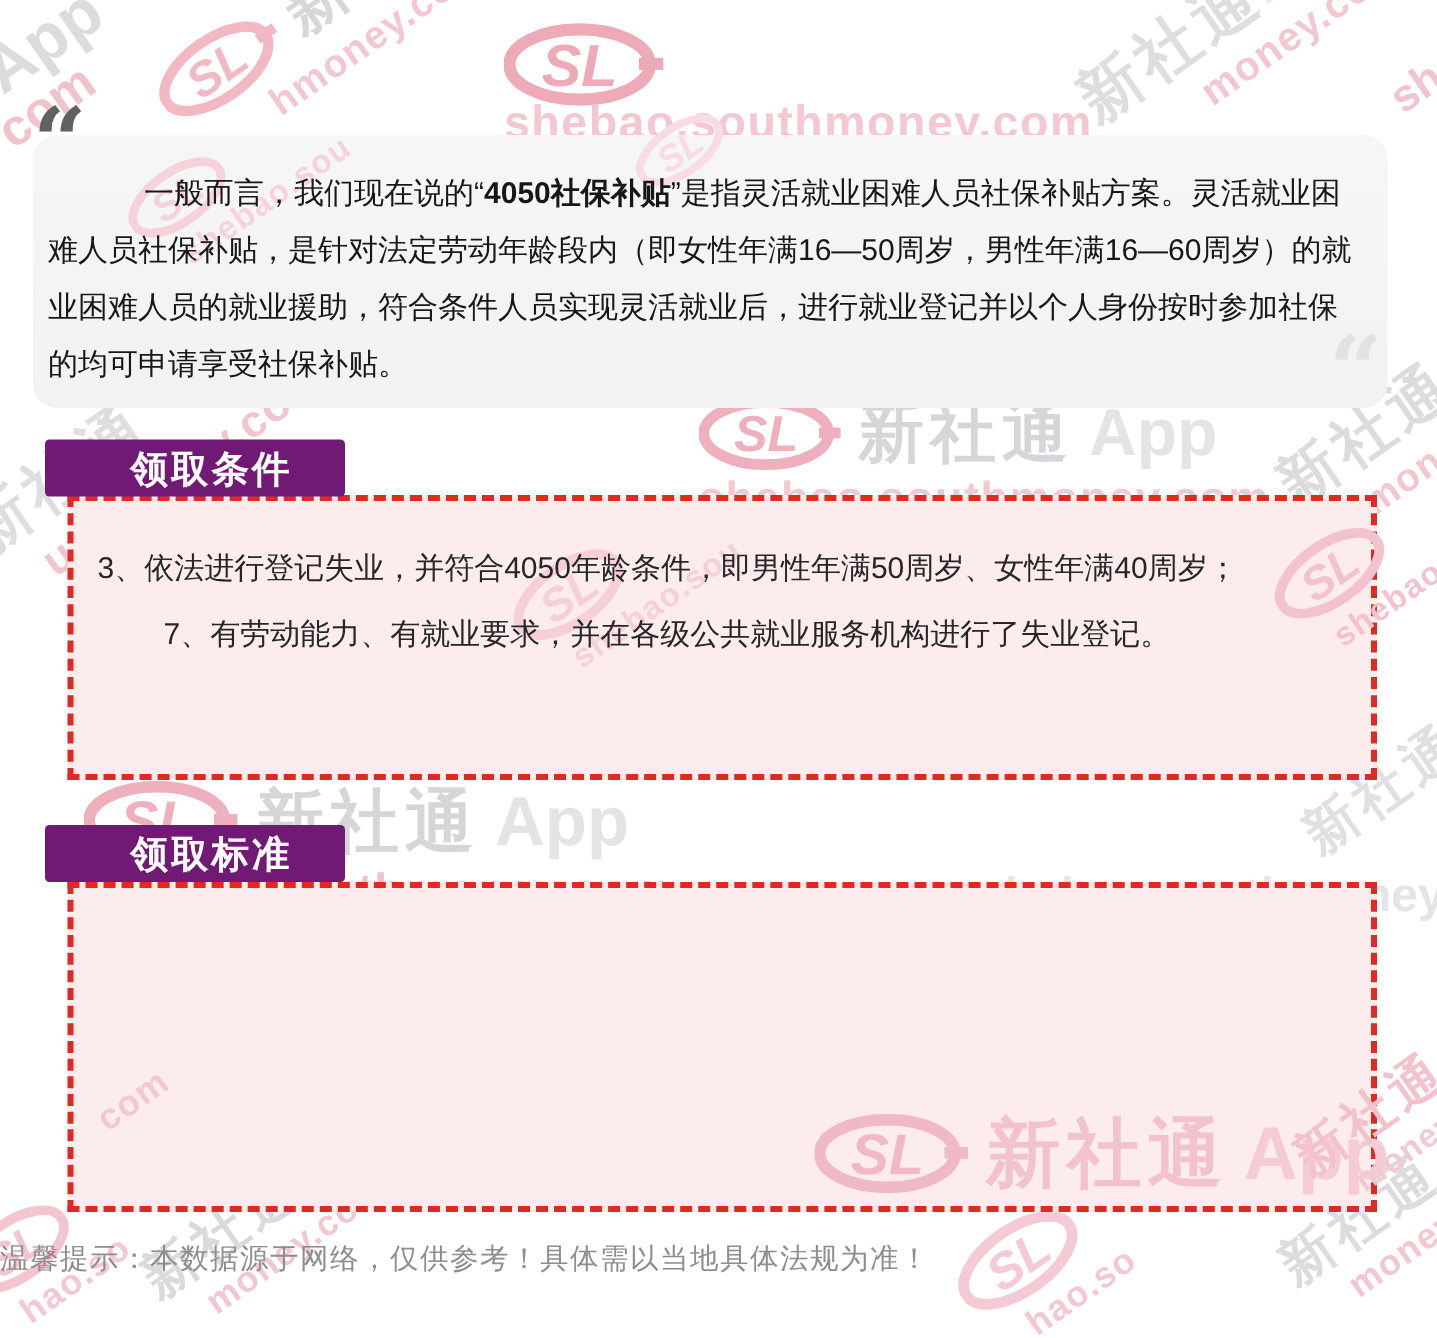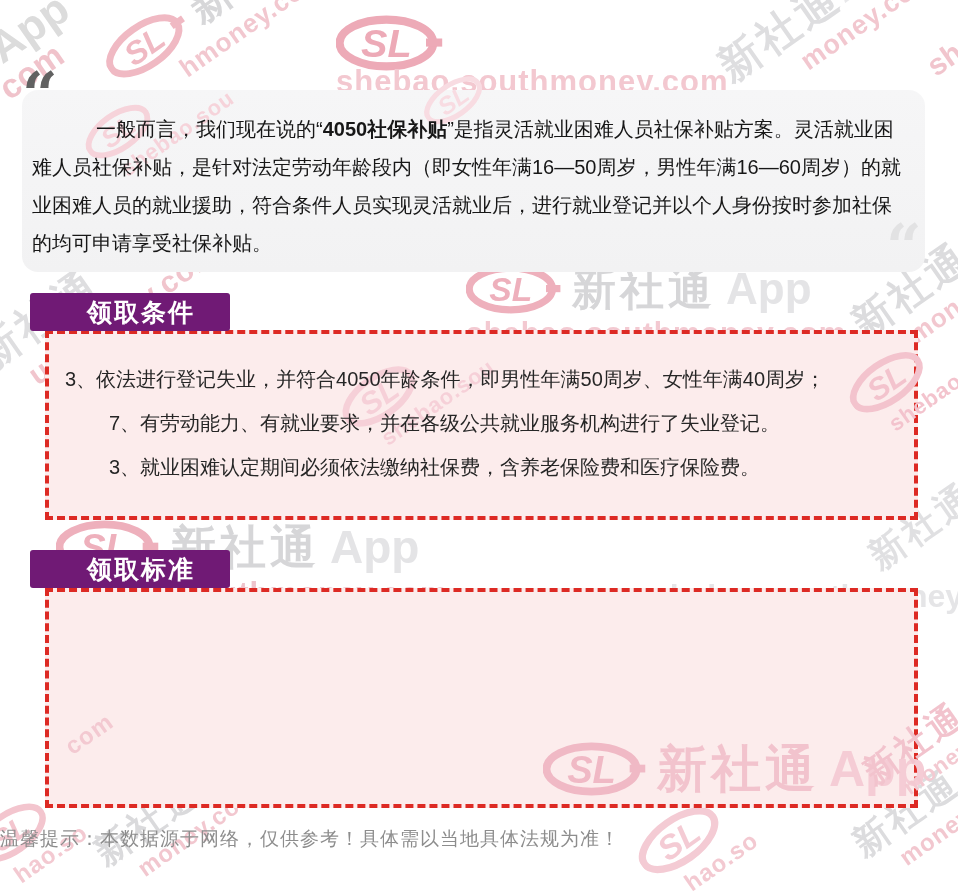--- a/index.html
+++ b/index.html
@@ -200,21 +200,20 @@
     </div>
     <div class="wm rot" style="left:800px;top:10px;color:#f3c3cd;">
       <svg width="88" height="48" viewBox="0 0 120 64">
         <ellipse cx="56" cy="32" rx="52" ry="26" fill="none" stroke="currentColor" stroke-width="9"></ellipse>
         <text x="56" y="47" text-anchor="middle" font-size="42" font-style="italic" font-weight="bold" fill="currentColor">SL</text>
       </svg>
       <span class="url" style="font-size:22px;color:#f3c3cd;margin:4px 0 0 20px;">shebao.s</span>
     </div>
     <p>3、依法进行登记失业，并符合4050年龄条件，即男性年满50周岁、女性年满40周岁；</p>
     <p class="ind">7、有劳动能力、有就业要求，并在各级公共就业服务机构进行了失业登记。</p>
-    <p class="ind">3、就业困难认定期间必须依法缴纳社保费，含养老保险费和医疗保险费。</p>
   </div>
 
   <div class="sec-header" id="header-std">
     <span>领取标准</span>
   </div>
   <div class="dash-box" id="box-std">
 
     <div class="wm" style="left:494px;top:148px;color:#f0b9c5;">
       <span class="row">
         <svg width="104" height="58" viewBox="0 0 120 64">

